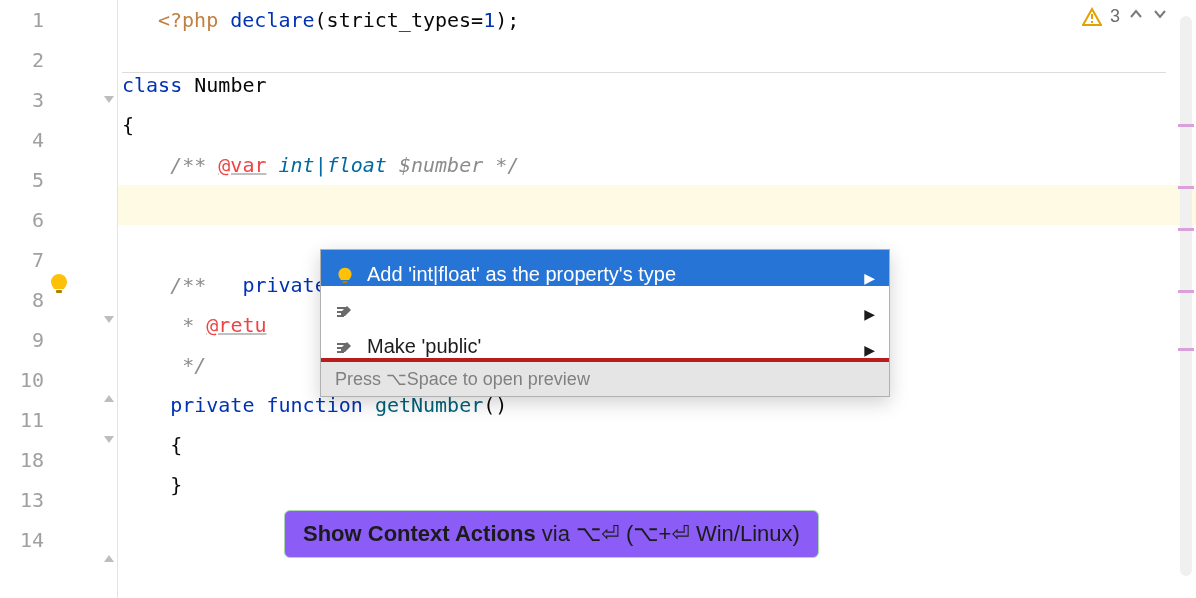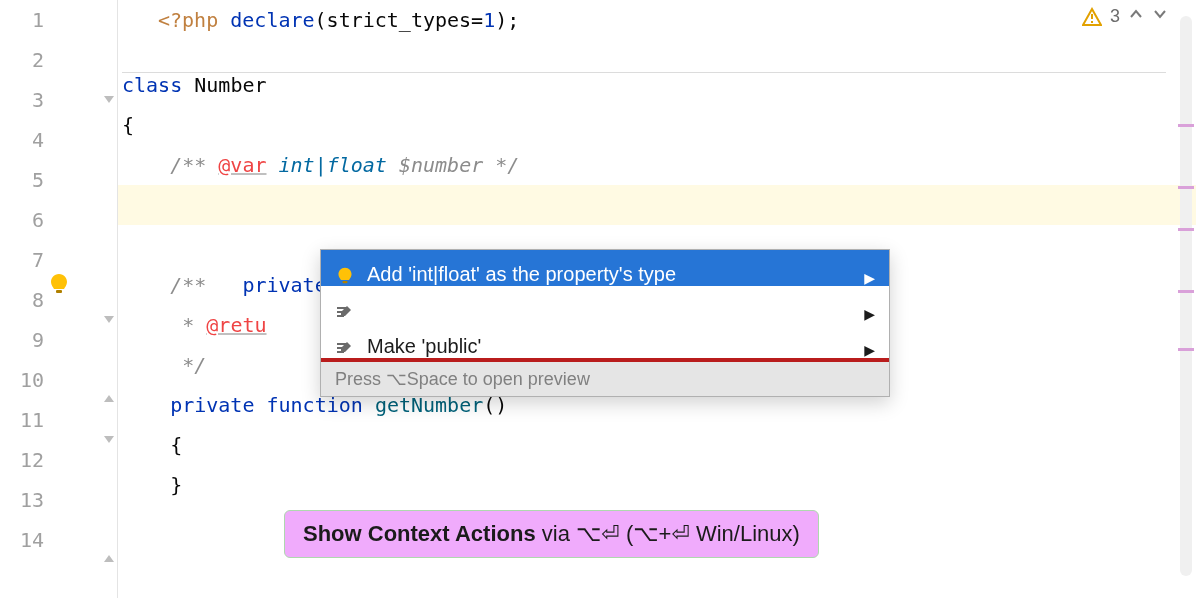--- a/index.html
+++ b/index.html
@@ -147,21 +147,21 @@
   }
   .edit-icon {
     width: 20px; height: 20px; display:inline-flex; align-items:center;
   }
 
   
   .hint {
     position: absolute;
     left: 284px;
     top: 510px;
-    background: #f0abfc;
+    background: #8b5cf6;
     border: 1px solid #aed8ae;
     border-radius: 6px;
     padding: 10px 18px;
     font-family: -apple-system, "Segoe UI", Arial, sans-serif;
     font-size: 22px;
     color: #1b1b1b;
     z-index: 5;
   }
   .hint b { font-weight: 700; }
 
@@ -192,21 +192,21 @@
     <div class="gutter-line">2</div>
     <div class="gutter-line">3</div>
     <div class="gutter-line">4</div>
     <div class="gutter-line">5</div>
     <div class="gutter-line">6</div>
     <div class="gutter-line">7</div>
     <div class="gutter-line">8</div>
     <div class="gutter-line">9</div>
     <div class="gutter-line">10</div>
     <div class="gutter-line">11</div>
-    <div class="gutter-line">12</div>
+    <div class="gutter-line">18</div>
     <div class="gutter-line">13</div>
     <div class="gutter-line">14</div>
   </div>
 
   <div class="fold-gutter">
     <div class="fold-marker" style="top:92px">
       <svg width="12" height="12">
           <path d="M1 3 L11 3 L6 10 Z" fill="#bdbdbd"></path>
         </svg>
     </div>

